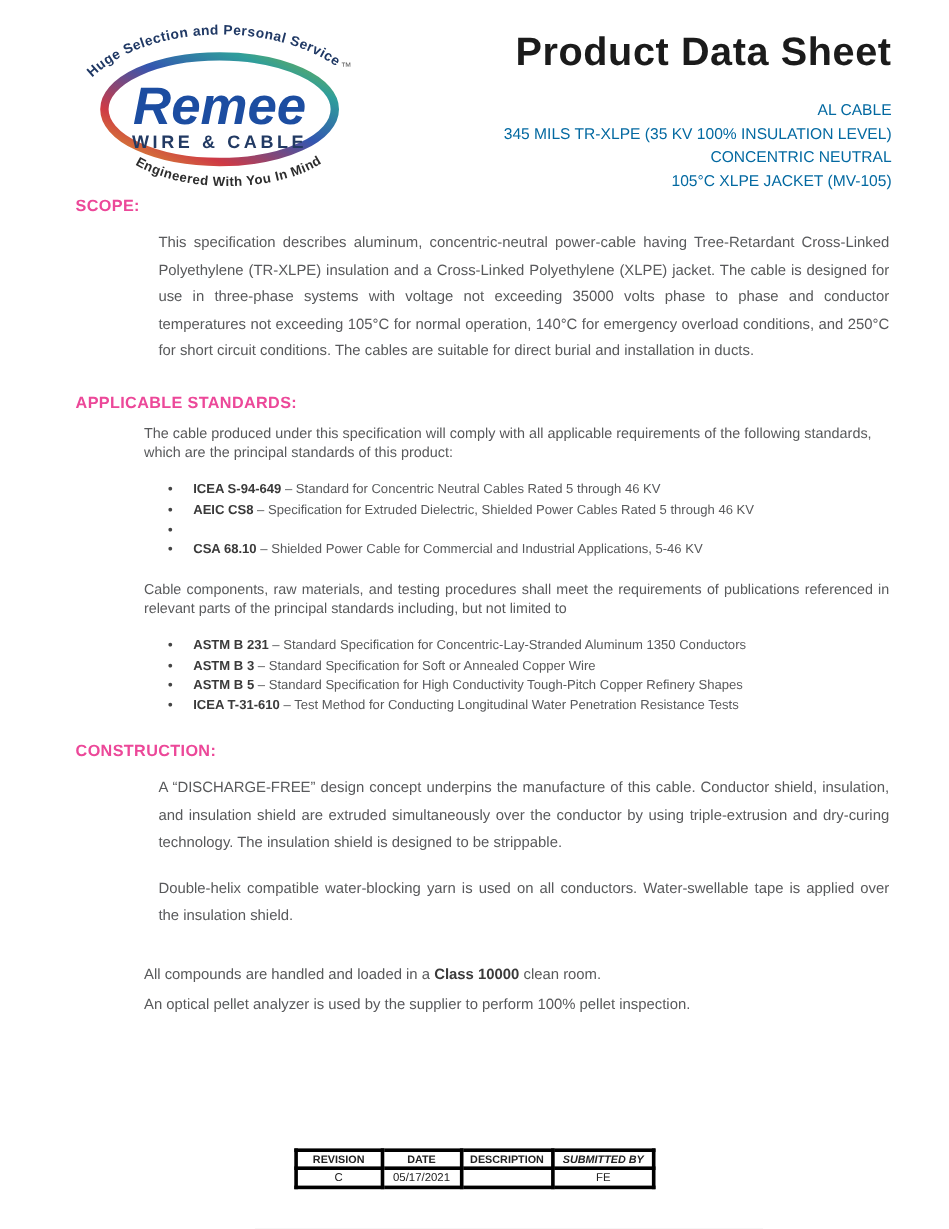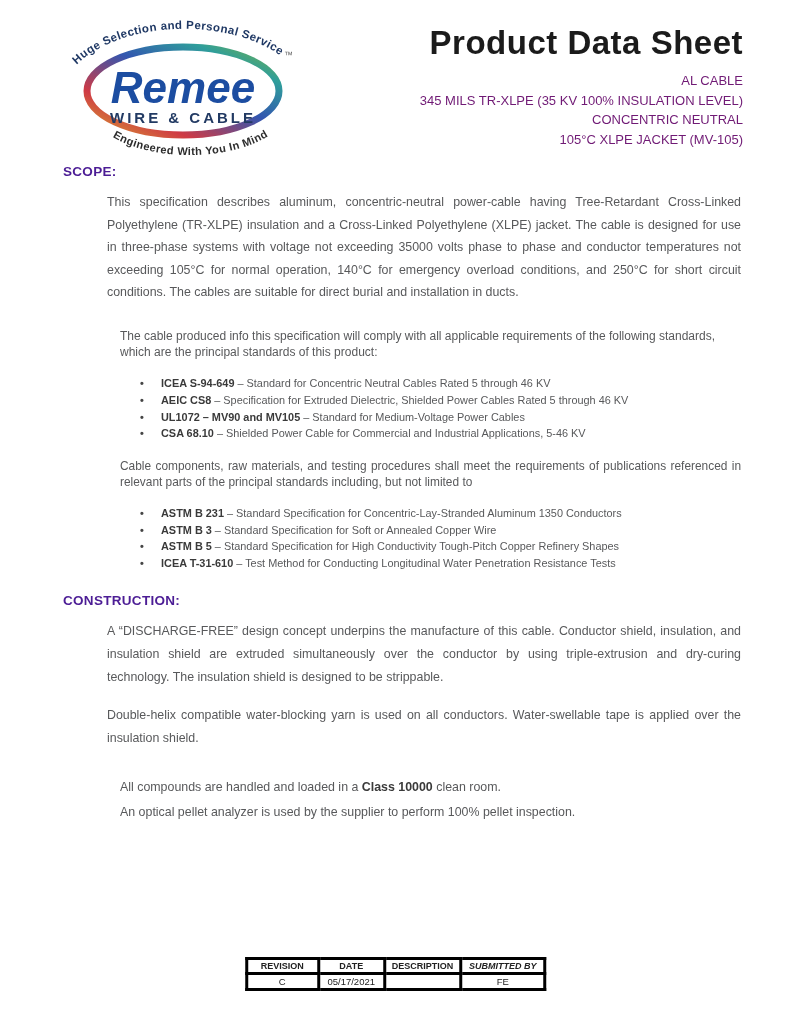--- a/index.html
+++ b/index.html
@@ -15,28 +15,28 @@
   .logo { position:absolute; left:48px; top:4px; width:278px; height:156px; }
   .logo text { font-family:"Liberation Sans", sans-serif; }
   .arc-top   { font-size:11.5px; font-weight:bold; fill:#1f3864; letter-spacing:.4px; }
   .arc-bot   { font-size:11px;  font-weight:bold; fill:#2d2d2d; letter-spacing:.4px; }
   .brand     { font-size:44px; font-weight:bold; font-style:italic; fill:#1c4da1; text-anchor:middle; }
   .brand-sub { font-size:15px; font-weight:bold; fill:#223a63; letter-spacing:3px; text-anchor:middle; }
   .tm        { font-size:9px; fill:#666; }
 
   .titleblock { position:absolute; right:48px; top:24px; text-align:right; }
   .doc-title { font-size:33px; font-weight:700; color:#1b1b1b; letter-spacing:.5px; }
-  .subtitle  { margin-top:9px; font-size:13px; color:#701a75; line-height:1.5; }
+  .subtitle  { margin-top:20px; font-size:13px; color:#0369a1; line-height:1.5; }
 
   
   .content { padding:0 50px 0 63px; }
-  .sec-h { font-size:13.5px; font-weight:bold; color:#4c1d95; letter-spacing:.3px; }
+  .sec-h { font-size:13.5px; font-weight:bold; color:#ec4899; letter-spacing:.3px; }
   .indent { margin-left:57px; }
   .body-just {
-    margin-left:44px; font-size:12.4px; line-height:1.82; color:#58595b;
+    margin-left:69px; font-size:12.4px; line-height:1.82; color:#58595b;
     text-align:justify;
   }
   .sec-scope .sec-h { margin-top:2px; }
   .sec-scope .body-just { margin-top:12px; }
 
   .sec-standards { margin-top:24px; }
   .std-intro { margin-top:10px; font-size:12px; line-height:1.38; color:#58595b; }
   .blist { list-style:none; margin-top:15px; margin-left:77px; }
   .blist li { display:flex; font-size:10.9px; line-height:1.4; color:#58595b; margin-bottom:1.5px; }
   .blist .dot { width:21px; flex:0 0 21px; color:#444; font-weight:bold; }
@@ -115,34 +115,34 @@
   </div>
 
   <div class="content">
 
     <section class="sec-scope">
       <h2 class="sec-h">SCOPE:</h2>
       <p class="body-just">This specification describes aluminum, concentric-neutral power-cable having Tree-Retardant Cross-Linked Polyethylene (TR-XLPE) insulation and a Cross-Linked Polyethylene (XLPE) jacket. The cable is designed for use in three-phase systems with voltage not exceeding 35000 volts phase to phase and conductor temperatures not exceeding 105°C for normal operation, 140°C for emergency overload conditions, and 250°C for short circuit conditions. The cables are suitable for direct burial and installation in ducts.</p>
     </section>
 
     <section class="sec-standards">
-      <p class="std-intro indent">The cable produced info this specification will comply with all applicable requirements of the following standards, which are the principal standards of this product:</p>
+      <h2 class="sec-h">APPLICABLE STANDARDS:</h2>
+      <p class="std-intro indent">The cable produced under this specification will comply with all applicable requirements of the following standards, which are the principal standards of this product:</p>
 
       <ul class="blist">
         <li>
             <span class="dot">•</span>
             <span><span class="term">ICEA S-94-649</span><span> – Standard for Concentric Neutral Cables Rated 5 through 46 KV</span></span>
           </li>
         <li>
             <span class="dot">•</span>
             <span><span class="term">AEIC CS8</span><span> – Specification for Extruded Dielectric, Shielded Power Cables Rated 5 through 46 KV</span></span>
           </li>
         <li>
             <span class="dot">•</span>
-            <span><span class="term">UL1072 – MV90 and MV105</span><span> – Standard for Medium-Voltage Power Cables</span></span>
           </li>
         <li>
             <span class="dot">•</span>
             <span><span class="term">CSA 68.10</span><span> – Shielded Power Cable for Commercial and Industrial Applications, 5-46 KV</span></span>
           </li>
       </ul>
 
       <p class="mid-par indent">Cable components, raw materials, and testing procedures shall meet the requirements of publications referenced in relevant parts of the principal standards including, but not limited to</p>
 
       <ul class="blist">

